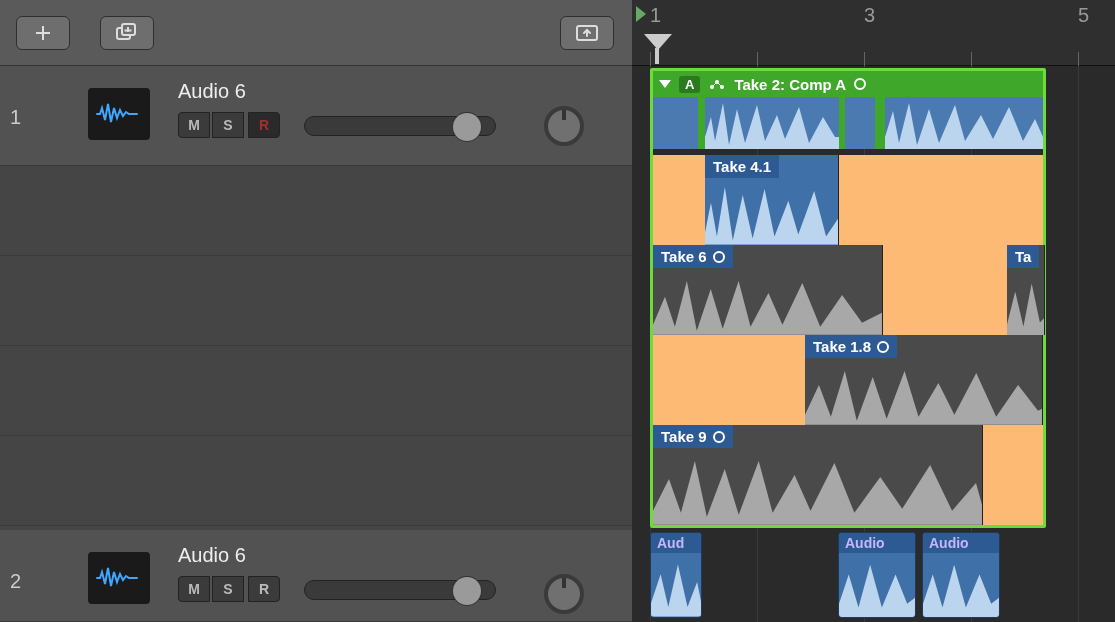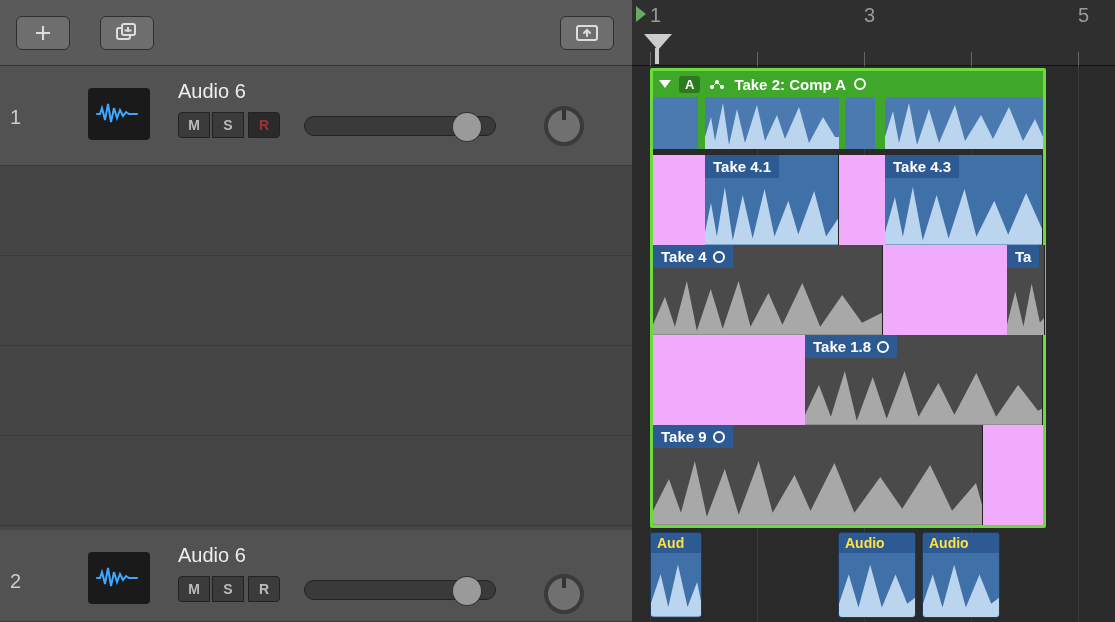--- a/index.html
+++ b/index.html
@@ -199,21 +199,21 @@
     position:absolute; left:0; right:0; top:26px; height:52px;
     background:#3fa82b;
   }
   .comp-segment{
     position:absolute; top:0; bottom:0;
     background:#4a7ab0;
     overflow:hidden;
   }
   .lane {
     position:absolute; left:0; right:0; height:90px;
-    background:#f0abfc;
+    background:#fdba74;
   }
   .region{
     position:absolute; top:0; bottom:0;
     background:#4a4a4a;
     border-right:1px solid #222;
   }
   .region.active{
     background:#3f71a8;
   }
   .region-label{
@@ -236,21 +236,21 @@
   }
   .t2reg{
     position:absolute; top:0; height:86px;
     background:#3f71a8;
     border:1px solid #1d3a5c;
     border-radius:4px;
     overflow:hidden;
   }
   .t2reg .lbl{
     position:absolute; left:0; top:0; right:0;
-    padding:2px 6px; background:#2d5a93; color:#fde047;
+    padding:2px 6px; background:#2d5a93; color:#c4b5fd;
     font-size:14px; font-weight:600; white-space:nowrap; overflow:hidden;
   }
 </style>
 </head>
 <body>
 
 <div class="track-headers">
   <div class="toolbar">
     <div class="tool-btn add">
       <svg width="20" height="20" viewBox="0 0 20 20">
@@ -373,34 +373,26 @@
 
     <div class="lane" style="top:84px">
       <div class="region active" style="left:52px; width:134px">
         <div class="region-label">
           <span>Take 4.1</span>
         </div>
         <svg class="waveform" viewBox="0 0 134 66" preserveAspectRatio="none">
             <path d="M0 54 L6 24 L12 58 L20 8 L28 62 L38 16 L48 60 L60 10 L70 58 L84 22 L94 56 L110 12 L122 58 L134 40 L134 66 L0 66 Z" fill="#bcd5ee"></path>
           </svg>
       </div>
-      <div class="region active" style="left:232px; width:158px">
-        <div class="region-label">
-          <span>Take 4.3</span>
-        </div>
-        <svg class="waveform" viewBox="0 0 158 66" preserveAspectRatio="none">
-            <path d="M0 54 L10 18 L18 58 L28 8 L38 62 L52 16 L64 60 L80 10 L92 58 L110 22 L124 56 L142 14 L158 50 L158 66 L0 66 Z" fill="#bcd5ee"></path>
-          </svg>
-      </div>
     </div>
 
     <div class="lane" style="top:174px">
       <div class="region" style="left:0; width:230px">
         <div class="region-label">
-          <span>Take 4</span>
+          <span>Take 6</span>
             <span class="circ"></span>
         </div>
         <svg class="waveform" viewBox="0 0 230 66" preserveAspectRatio="none">
             <path d="M0 56 L12 28 L22 58 L34 12 L44 62 L58 20 L70 60 L86 12 L98 58 L116 24 L130 56 L150 14 L168 58 L190 26 L210 54 L230 44 L230 66 L0 66 Z" fill="#a8a8a8"></path>
           </svg>
       </div>
       <div class="region" style="left:354px; width:38px">
         <div class="region-label">
           <span>Ta</span>
         </div>

